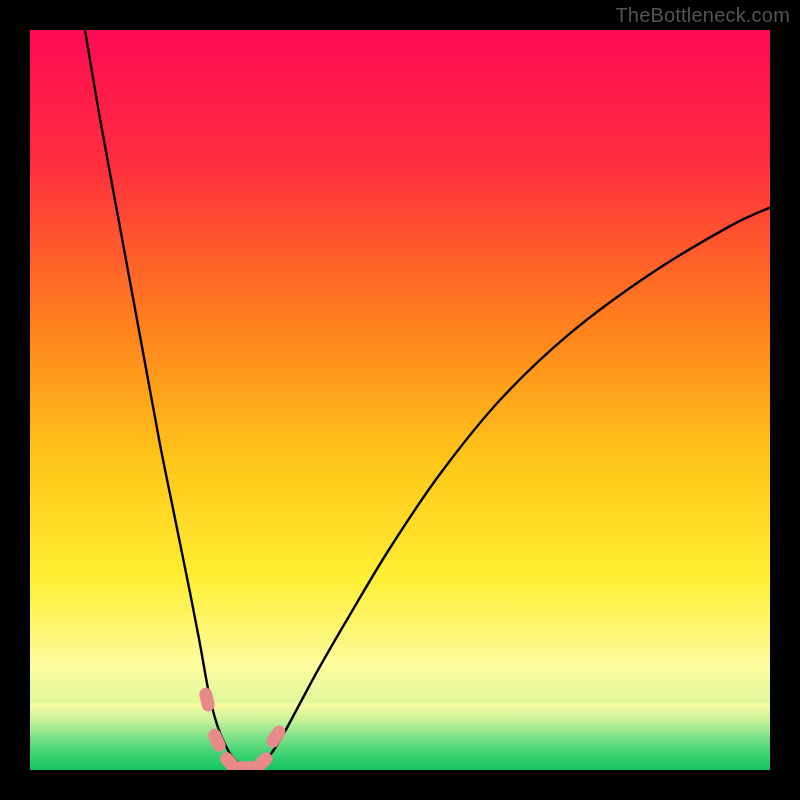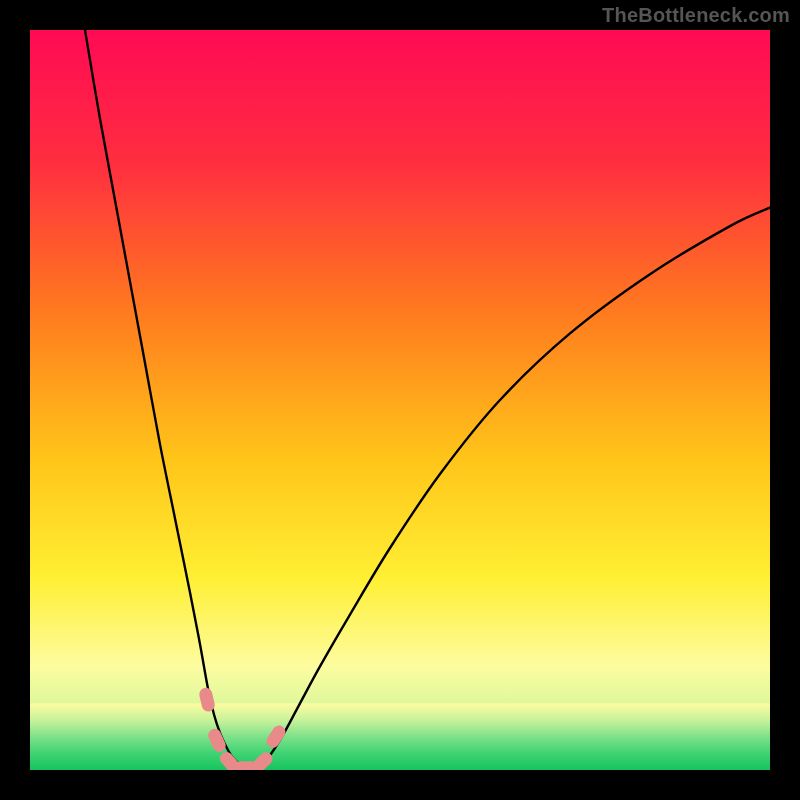--- a/index.html
+++ b/index.html
@@ -16,21 +16,21 @@
     width: 800px;
     height: 800px;
     background: #000;
   }
   .watermark {
     position: absolute;
     top: 4px;
     right: 10px;
     color: #555;
     font-size: 20px;
-    font-weight: 700;
+    font-weight: 400;
     letter-spacing: 0.2px;
     z-index: 20;
   }
   .plot-area {
     position: absolute;
     left: 30px;
     top: 30px;
     width: 740px;
     height: 740px;
     overflow: hidden;

